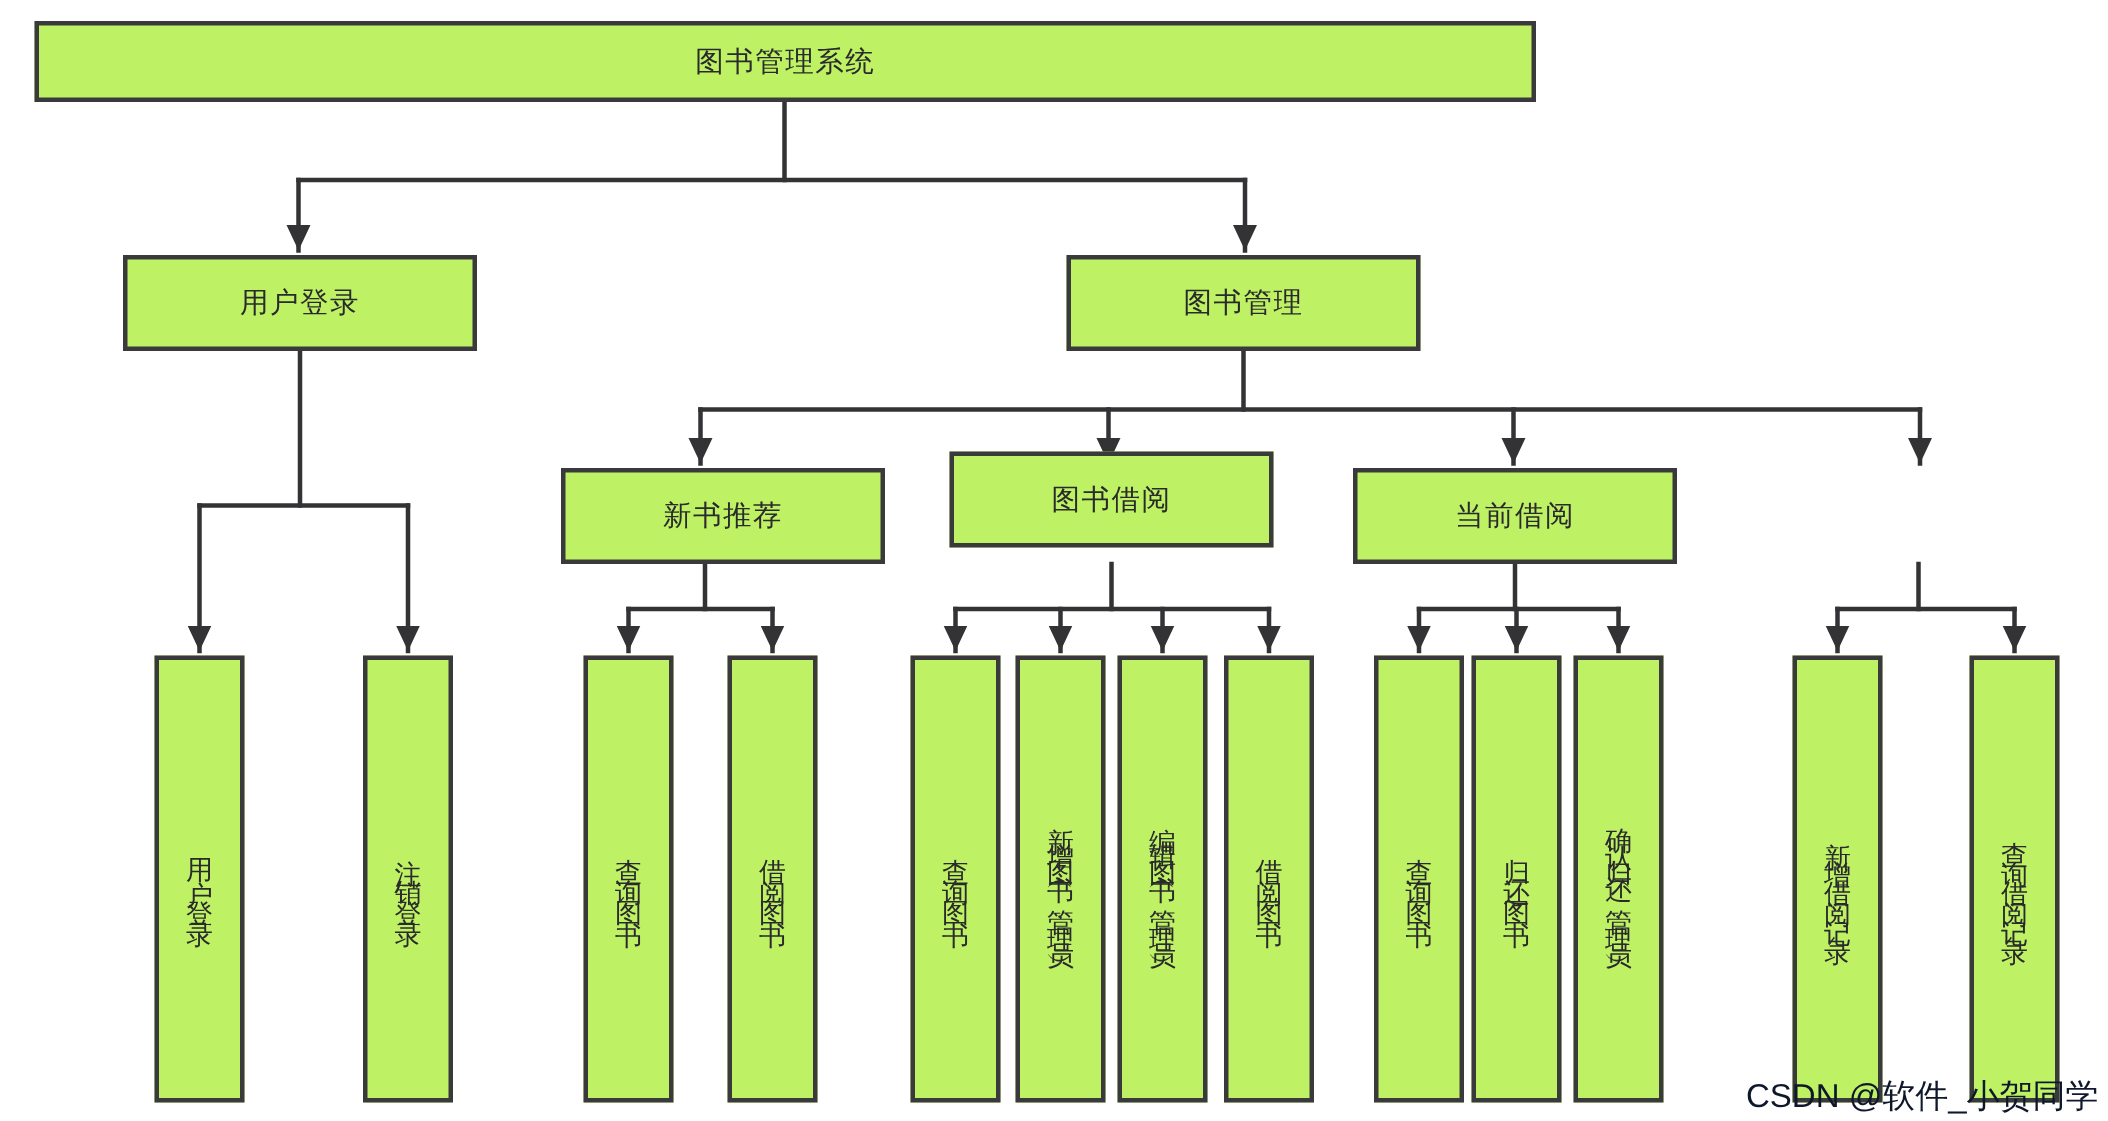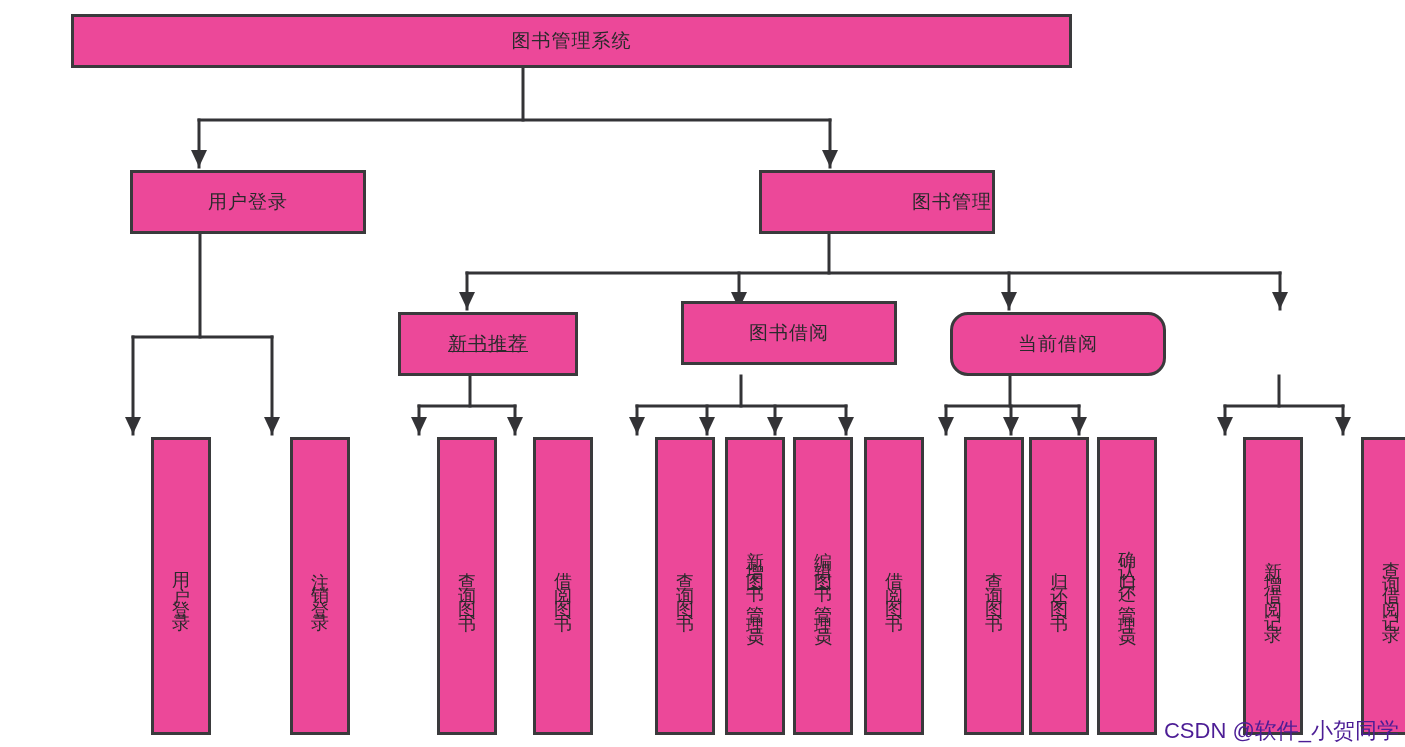--- a/index.html
+++ b/index.html
@@ -20,27 +20,26 @@
     left: 0;
     top: 0;
     width: 1405px;
     height: 747px;
     z-index: 1;
   }
   .node {
     position: absolute;
     box-sizing: border-box;
     border: 3px solid #3a3a3c;
-    background: #ec4899;
+    background: #bef264;
     display: flex;
     align-items: center;
     justify-content: center;
     color: #2a2a2c;
     z-index: 2;
-    margin-left: 48px;
   }
   .node .lbl {
     white-space: nowrap;
   }
   .h-node .lbl {
     font-size: 19px;
     letter-spacing: 1px;
   }
   .leaf {
     z-index: 2;
@@ -56,21 +55,21 @@
     letter-spacing: 11px;
   }
   .leaf .lbl.mid {
     letter-spacing: 13px;
   }
   .watermark {
     position: absolute;
     right: 6px;
     bottom: 1px;
     font-size: 22px;
-    color: #4c1d95;
+    color: #0f172a;
     z-index: 3;
     white-space: nowrap;
   }
 </style>
 </head>
 <body>
 
 <div class="canvas">
 
   <svg class="connectors" viewBox="0 0 1405 747" xmlns="http://www.w3.org/2000/svg">
@@ -123,31 +122,31 @@
     </g>
   </svg>
 
   <div class="node h-node" style="left:23px; top:14px; width:1001px; height:54px;">
     <span class="lbl">图书管理系统</span>
   </div>
 
   <div class="node h-node" style="left:82px; top:170px; width:236px; height:64px;">
     <span class="lbl">用户登录</span>
   </div>
-  <div class="node h-node" style="left:711px; top:170px; width:236px; height:64px;justify-content:flex-end;">
+  <div class="node h-node" style="left:711px; top:170px; width:236px; height:64px;">
     <span class="lbl">图书管理</span>
   </div>
 
-  <div class="node h-node" style="left:350px; top:312px; width:180px; height:64px;text-decoration:underline;">
+  <div class="node h-node" style="left:374px; top:312px; width:216px; height:64px;">
     <span class="lbl">新书推荐</span>
   </div>
   <div class="node h-node" style="left:633px; top:301px; width:216px; height:64px;">
     <span class="lbl">图书借阅</span>
   </div>
-  <div class="node h-node" style="left:902px; top:312px; width:216px; height:64px;border-radius:18px;">
+  <div class="node h-node" style="left:902px; top:312px; width:216px; height:64px;">
     <span class="lbl">当前借阅</span>
   </div>
 
   <div class="node leaf" style="left:103px; top:437px; width:60px; height:298px;">
     <span class="lbl">用户登录</span>
   </div>
   <div class="node leaf" style="left:242px; top:437px; width:60px; height:298px;">
     <span class="lbl">注销登录</span>
   </div>
 

